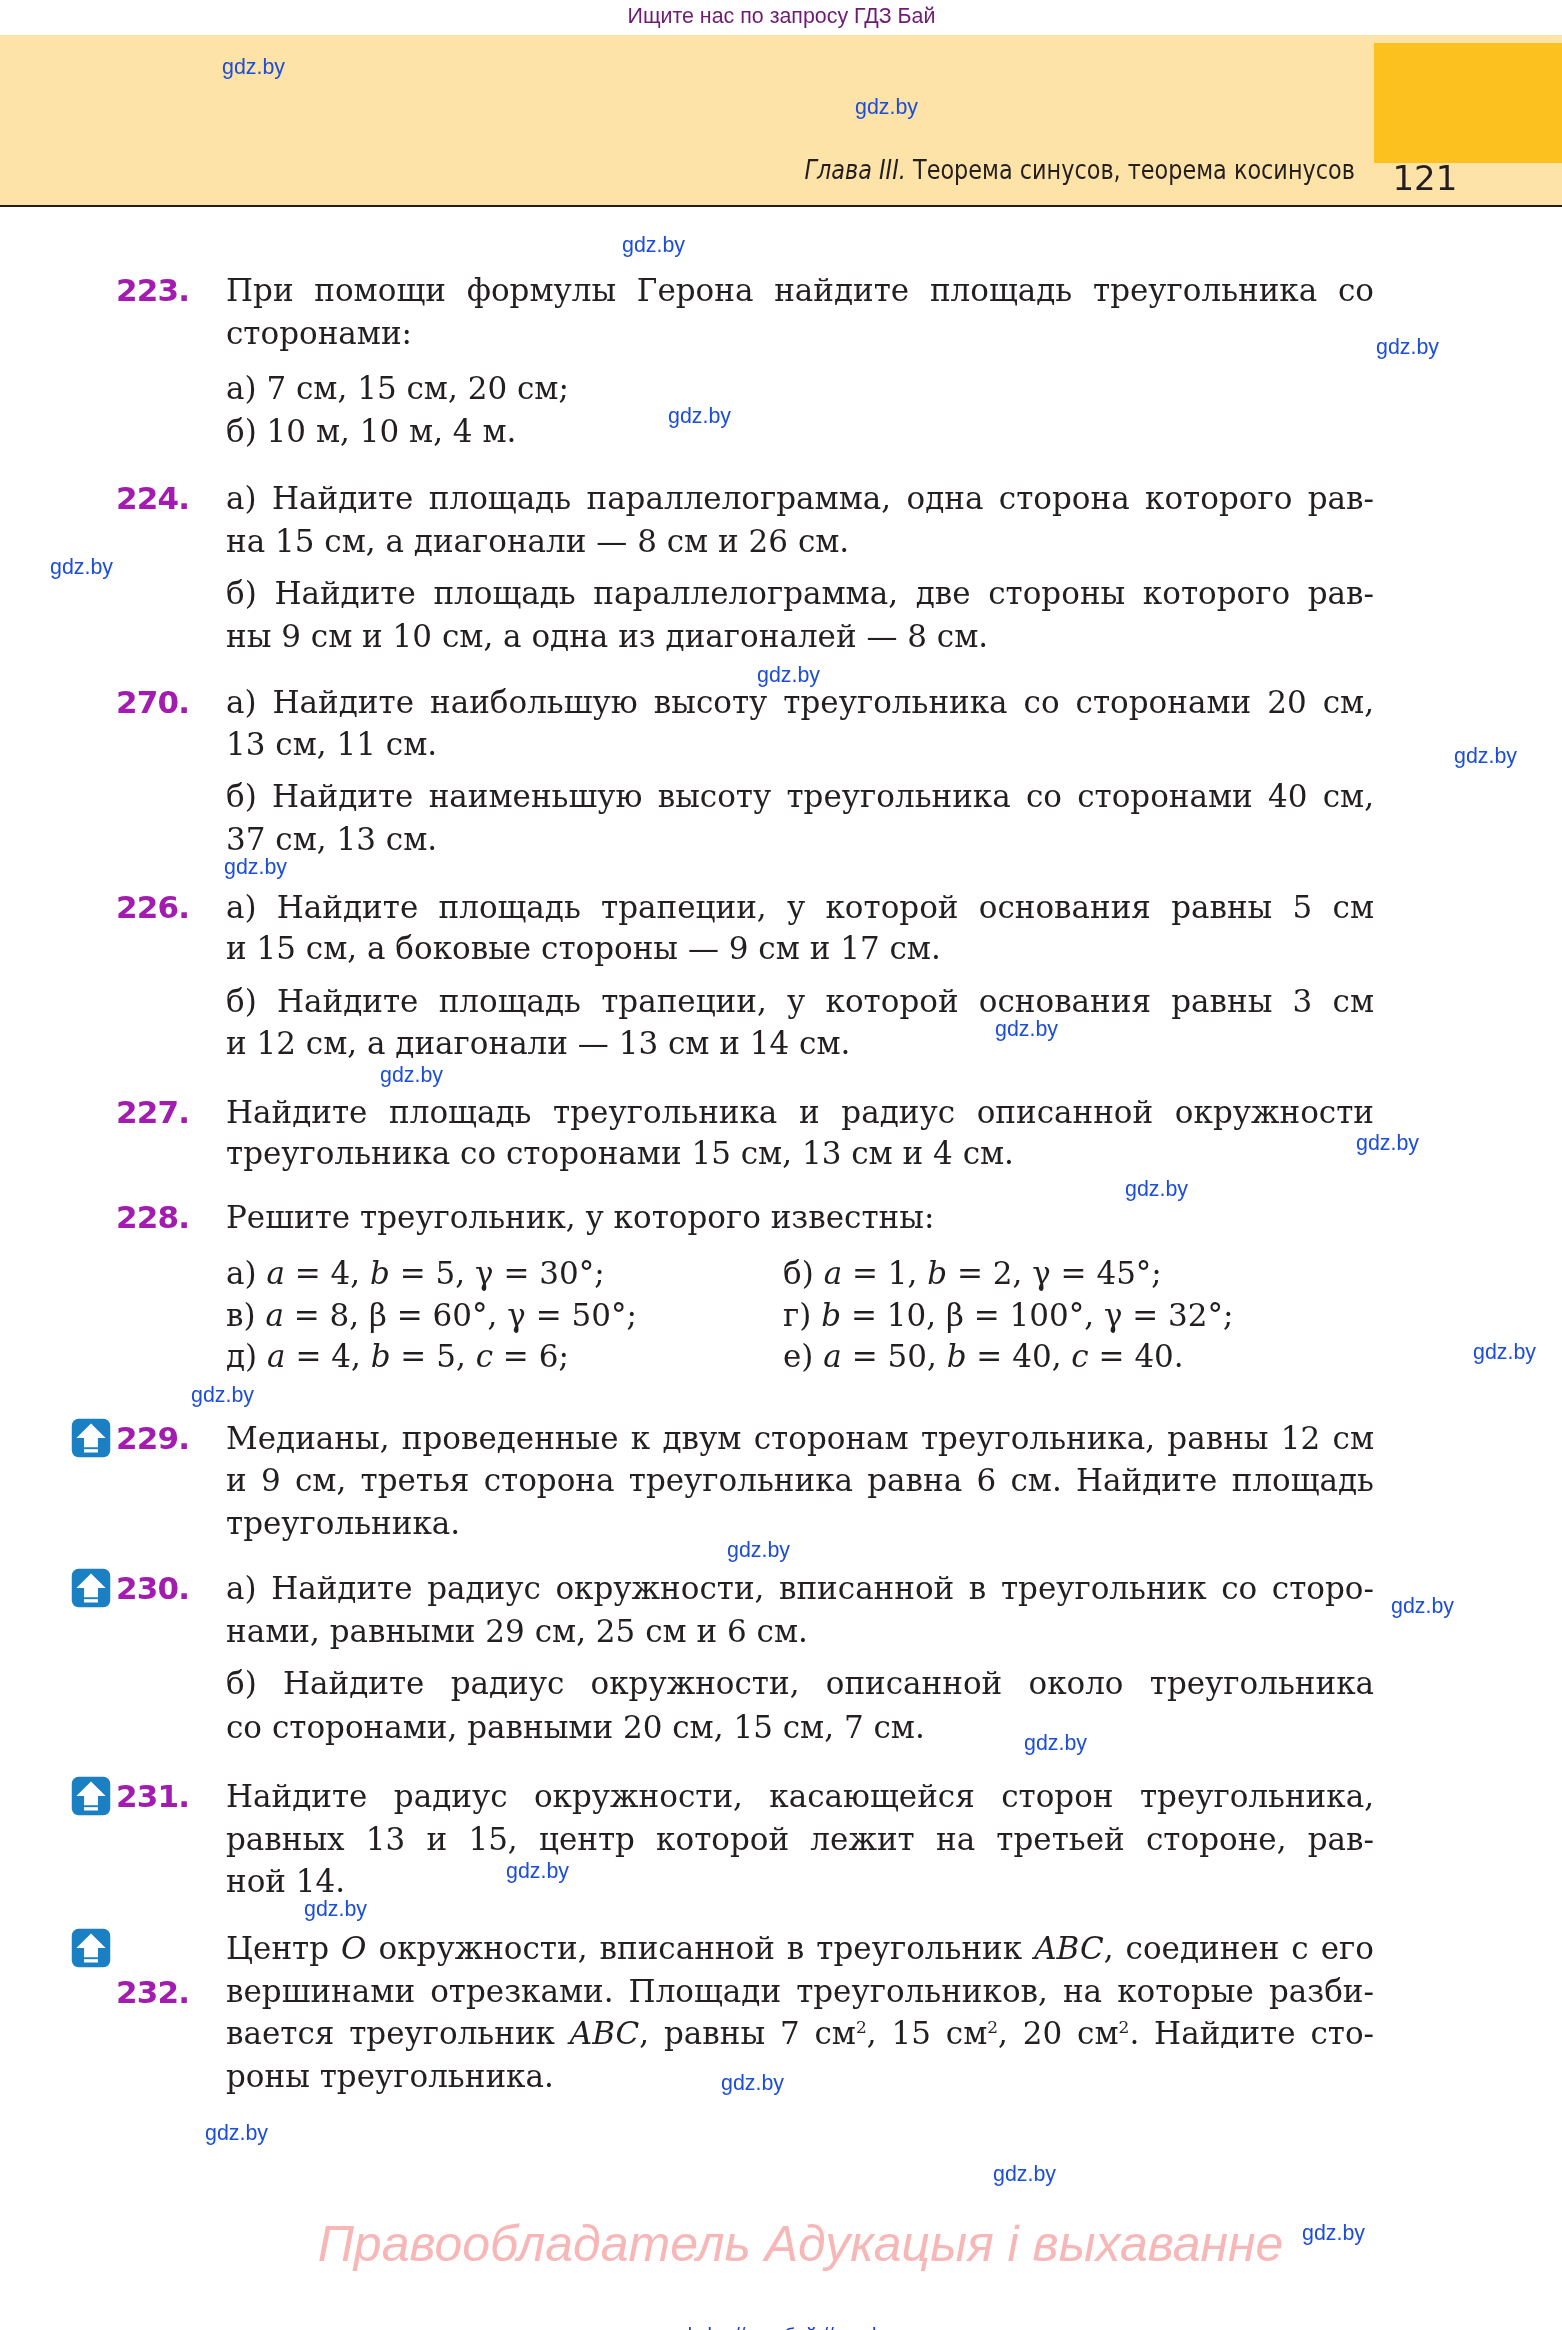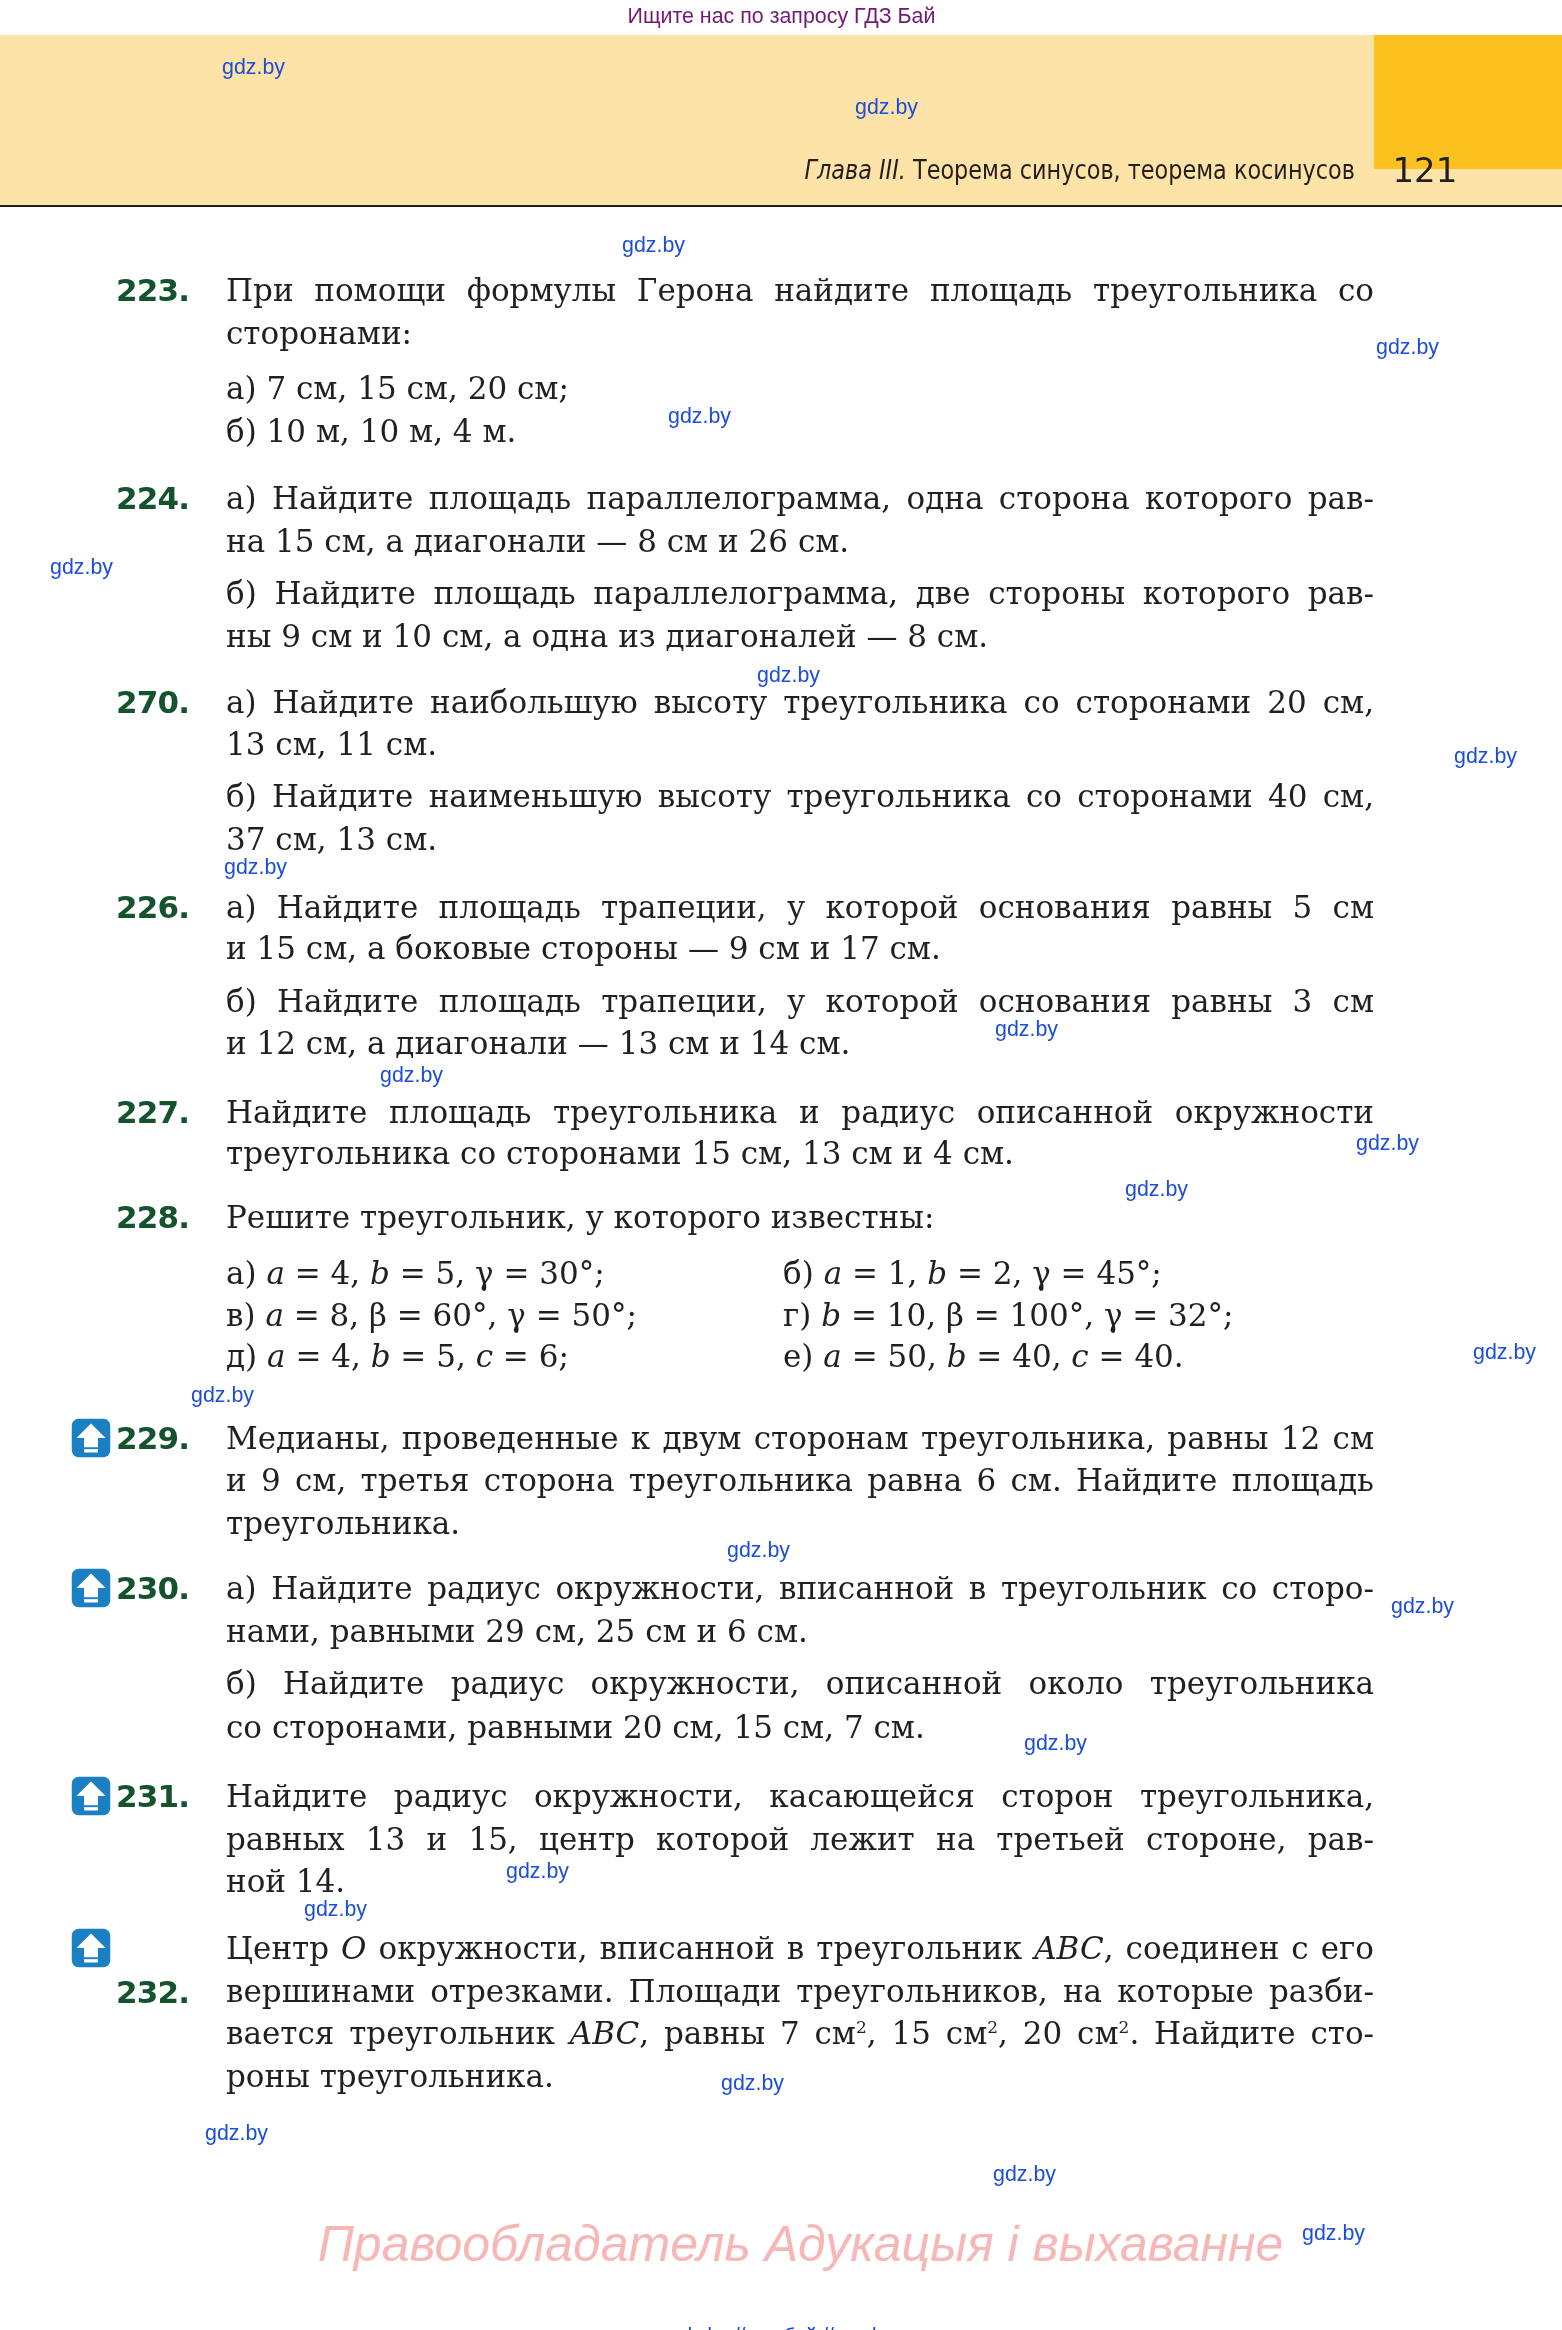--- a/index.html
+++ b/index.html
@@ -13,40 +13,40 @@
     position: absolute; left: 0; top: 0; width: 1563px; height: 35px;
     text-align: center; line-height: 32px;
     font-family: "Liberation Sans", sans-serif; font-size: 21.4px; color: #701a75;
   }
   .header-band {
     position: absolute; left: 0; top: 35px; width: 1563px; height: 170px;
     background: #fde3a7;
     border-bottom: 2.3px solid #231f20;
   }
   .page-box {
-    position: absolute; left: 1374px; top: 0; width: 189px; height: 134px;
+    position: absolute; left: 1374px; top: 8px; width: 189px; height: 120px;
     background: #fcc11f;
   }
   .page-num {
     position: absolute; left: 18.4px; top: 115px;
     font-family: "DejaVu Sans", sans-serif; font-size: 34px; color: #231f20;
   }
   .chapter {
     position: absolute; right: 208px; top: 120px;
     font-family: "DejaVu Sans", sans-serif; font-size: 26px; color: #231f20;
     white-space: nowrap; transform: scaleX(0.86); transform-origin: right center;
   }
   .chapter i { font-style: italic; }
   .wm {
     position: absolute; font-family: "Liberation Sans", sans-serif; font-size: 21.4px;
     color: #1d4ed8; white-space: nowrap;
   }
   .pnum {
     position: absolute; left: 116px; font-family: "DejaVu Sans", sans-serif;
-    font-weight: bold; font-size: 31px; color: #14532d; letter-spacing: -0.8px;
+    font-weight: bold; font-size: 31px; color: #a21caf; letter-spacing: -0.8px;
     transform: translateY(-50%);
   }
   .picon {
     position: absolute; left: 71px; width: 40px; height: 40px; transform: translateY(-50%);
   }
   .line {
     position: absolute; left: 226px; width: 1148px;
     font-size: 31px; line-height: 40px; transform: translateY(-50%);
     text-align: justify; text-align-last: justify; white-space: nowrap;
   }

